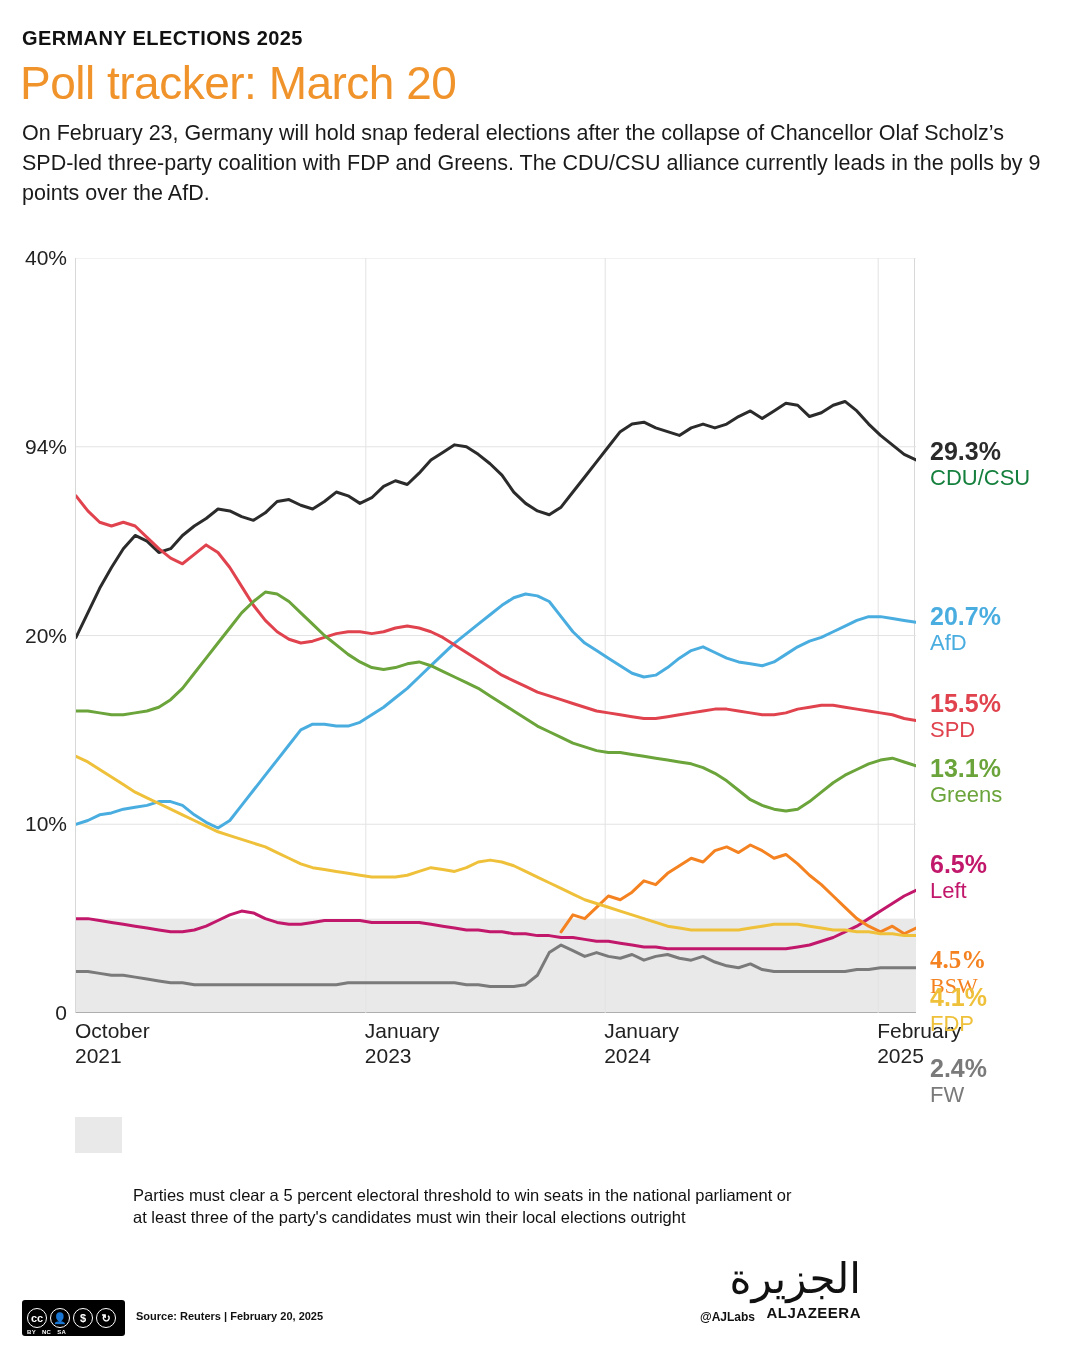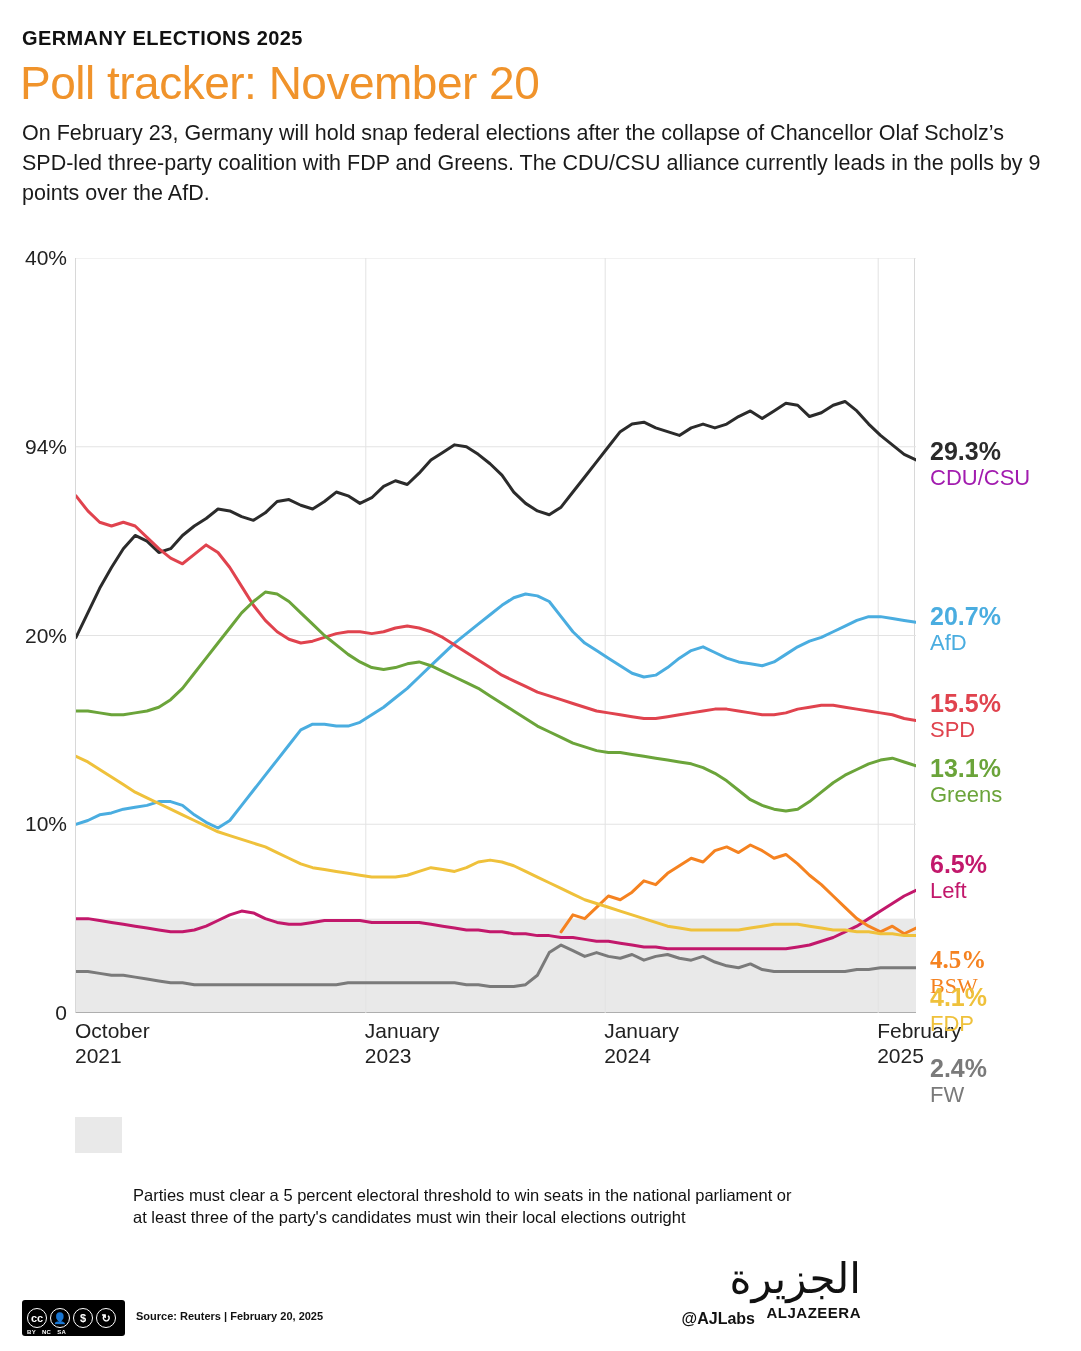--- a/index.html
+++ b/index.html
@@ -87,36 +87,36 @@
   .cc .cclabels {
     position:absolute; left:5px; bottom:1px; display:flex; gap:6px;
     font-size:6px; color:#fff; font-weight:bold; letter-spacing:0.3px;
   }
   .source {
     position:absolute; left:136px; top:1310px;
     font-size:11px; font-weight:bold; color:#111;
   }
   .handle {
     position:absolute; right:128px; top:1310px;
-    font-size:16px; font-weight:bold; color:#111;
+    font-size:12px; font-weight:bold; color:#111;
   }
   .aj-logo {
     position:absolute; right:22px; top:1258px;
     text-align:right; color:#111;
   }
   .aj-mark { font-size:42px; line-height:42px; }
   .aj-word { font-size:15px; font-weight:bold; letter-spacing:0.5px; margin-top:4px; }
 </style>
 </head>
 <body>
 
 <div class="wrap">
 
   <div class="kicker">GERMANY ELECTIONS 2025</div>
-  <div class="title">Poll tracker: November 20</div>
+  <div class="title">Poll tracker: March 20</div>
   <div class="standfirst">On February 23, Germany will hold snap federal elections after the collapse of Chancellor Olaf Scholz’s SPD-led three-party coalition with FDP and Greens. The CDU/CSU alliance currently leads in the polls by 9 points over the AfD.</div>
 
   <div class="chart-area">
     <div class="plot" id="plot">
         <svg width="840" height="755" viewBox="0 0 840 755">
           <rect x="0" y="660.625" width="840" height="94.375" fill="#e9e9e9"></rect>
           <line x1="0" x2="840" y1="755" y2="755" stroke="#9a9a9a" stroke-width="1.5"></line>
           <line x1="0" x2="840" y1="566.25" y2="566.25" stroke="#e3e3e3" stroke-width="1"></line>
           <line x1="0" x2="840" y1="377.5" y2="377.5" stroke="#e3e3e3" stroke-width="1"></line>
           <line x1="0" x2="840" y1="188.75" y2="188.75" stroke="#e3e3e3" stroke-width="1"></line>
@@ -157,21 +157,21 @@
         <div class="xlabel" style="left: 802.2px;">
           <div>February</div>
           <div>2025</div>
         </div>
       </div>
   </div>
 
   <div class="legend" id="legend">
       <div class="legend-item" style="top: 180px;">
         <div class="legend-val" style="color: rgb(43, 43, 43);">29.3%</div>
-        <div class="legend-name" style="color: #a21caf;">CDU/CSU</div>
+        <div class="legend-name" style="color: #15803d;">CDU/CSU</div>
       </div>
       <div class="legend-item" style="top: 345px;">
         <div class="legend-val" style="color: rgb(74, 173, 224);">20.7%</div>
         <div class="legend-name" style="color: rgb(74, 173, 224);">AfD</div>
       </div>
       <div class="legend-item" style="top: 432px;">
         <div class="legend-val" style="color: rgb(224, 67, 78);">15.5%</div>
         <div class="legend-name" style="color: rgb(224, 67, 78);">SPD</div>
       </div>
       <div class="legend-item" style="top: 497px;">

